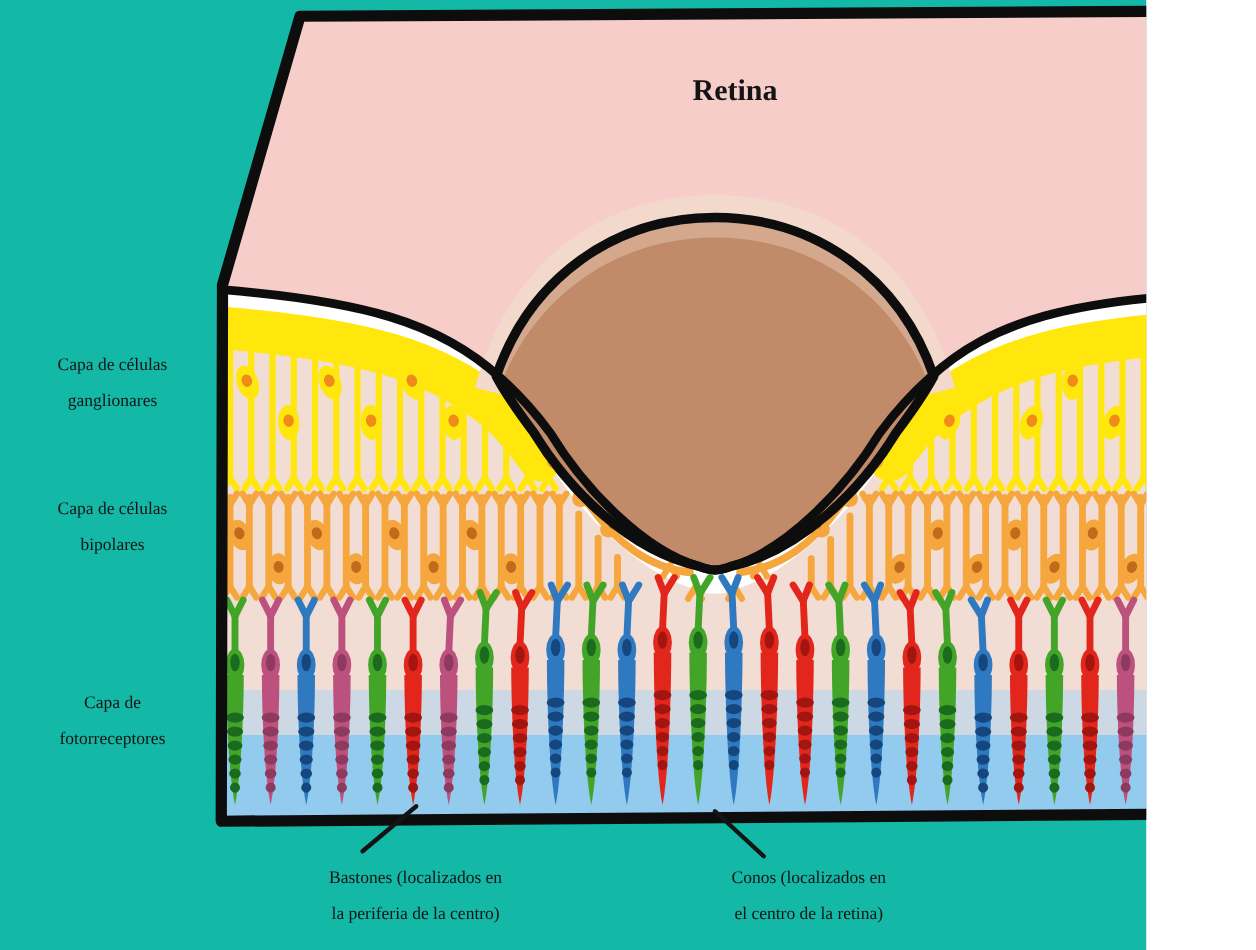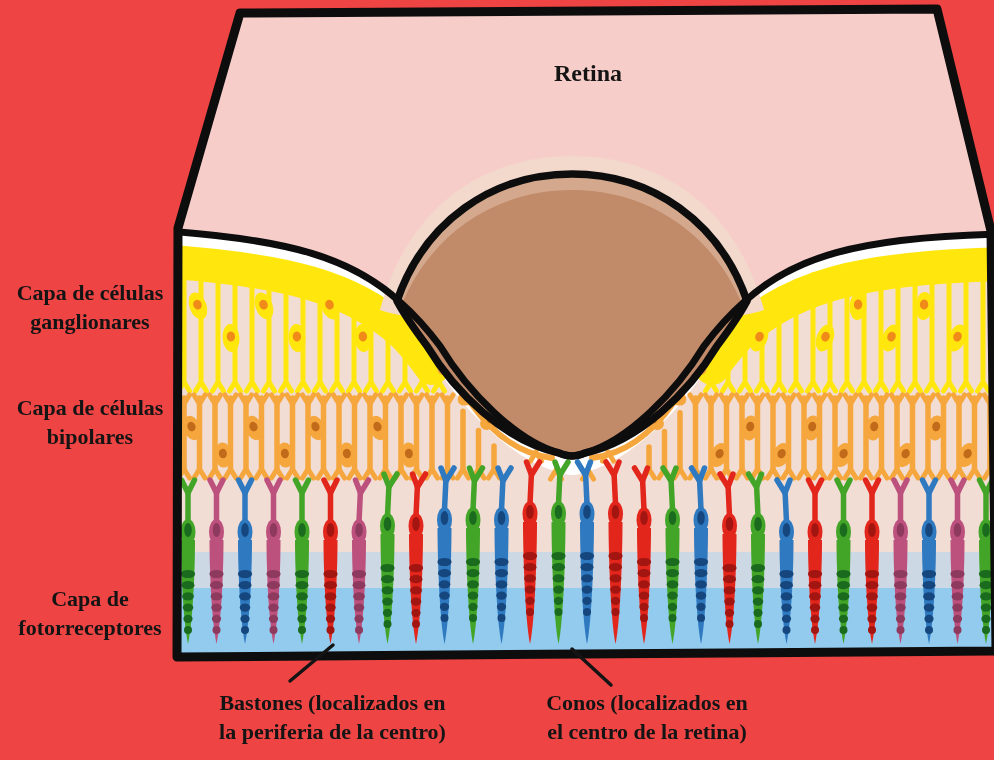--- a/index.html
+++ b/index.html
@@ -1,19 +1,19 @@
 <!DOCTYPE html>
 <html><head>
 <meta charset="utf-8">
 <style>
   html,body{margin:0;padding:0;background:#ffffff;}
-  .stage{position:relative;width:994px;height:760px;background:#ef4444;overflow:hidden;
+  .stage{position:relative;width:917px;height:760px;background:#14b8a6;overflow:hidden;
          font-family:"Liberation Serif","DejaVu Serif",serif;color:#141414;}
   .stage svg{position:absolute;left:0;top:0;}
-  .lbl{position:absolute;text-align:center;white-space:pre-line;line-height:29px;font-size:22px;font-weight:bold;}
+  .lbl{position:absolute;text-align:center;white-space:pre-line;line-height:29px;font-size:14px;}
   .lbl.bold{font-weight:bold;font-size:24px;line-height:30px;}
 </style>
 </head>
 <body>
 
 <div class="stage">
 
   <svg id="art" width="1005" height="760" viewBox="0 0 1005 760">
     <defs>
       <clipPath id="outerClip">
@@ -729,20 +729,20 @@
     <path fill="none" stroke-width="3.5" stroke-linecap="round" d="M 333,645 L 290,681" stroke="#141414"></path>
     <path fill="none" stroke-width="3.5" stroke-linecap="round" d="M 572,649 L 611,685" stroke="#141414"></path>
   </svg>
 
   <div class="lbl bold" style="left:130px;top:58px;width:916px;">Retina</div>
 
   <div class="lbl" style="left:0;top:278px;width:180px;">Capa de células
 ganglionares</div>
   <div class="lbl" style="left:0;top:393px;width:180px;">Capa de células
 bipolares</div>
-  <div class="lbl" style="left:0;top:584px;width:180px;">Capa de
+  <div class="lbl" style="left:0;top:548px;width:180px;">Capa de
 fotorreceptores</div>
 
   <div class="lbl" style="left:140px;top:688px;width:385px;">Bastones (localizados en
 la periferia de la centro)</div>
   <div class="lbl" style="left:461px;top:688px;width:372px;">Conos (localizados en
 el centro de la retina)</div>
 </div>
 
 </body></html>

